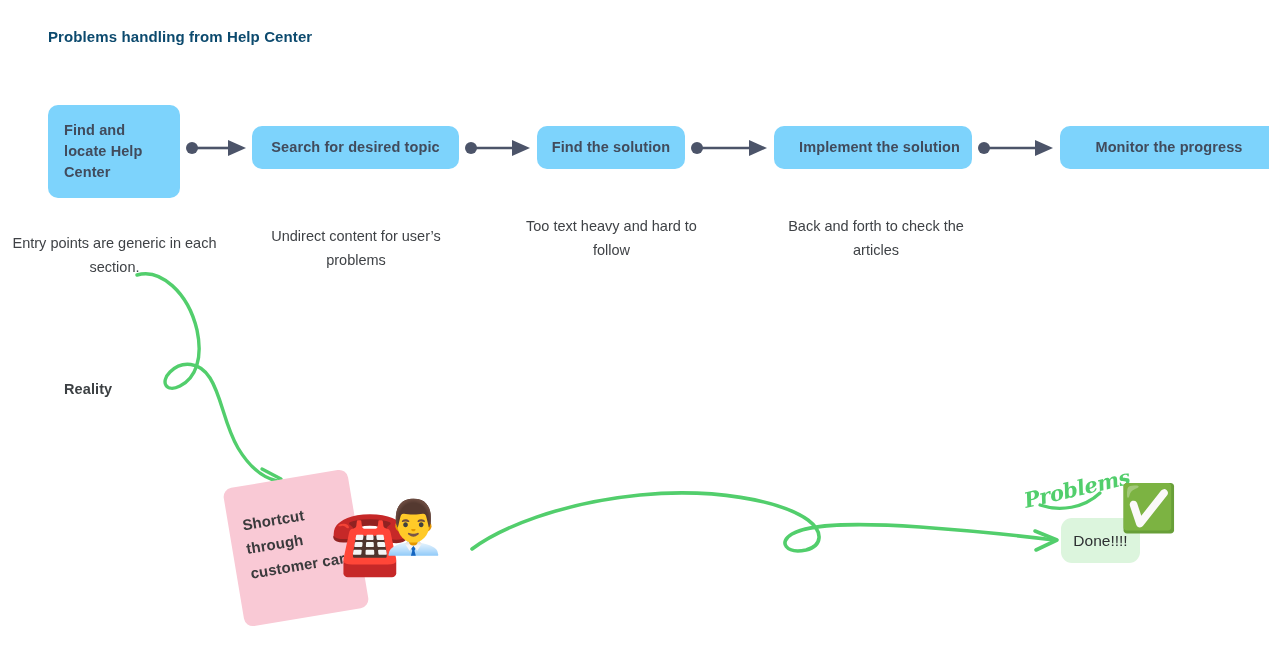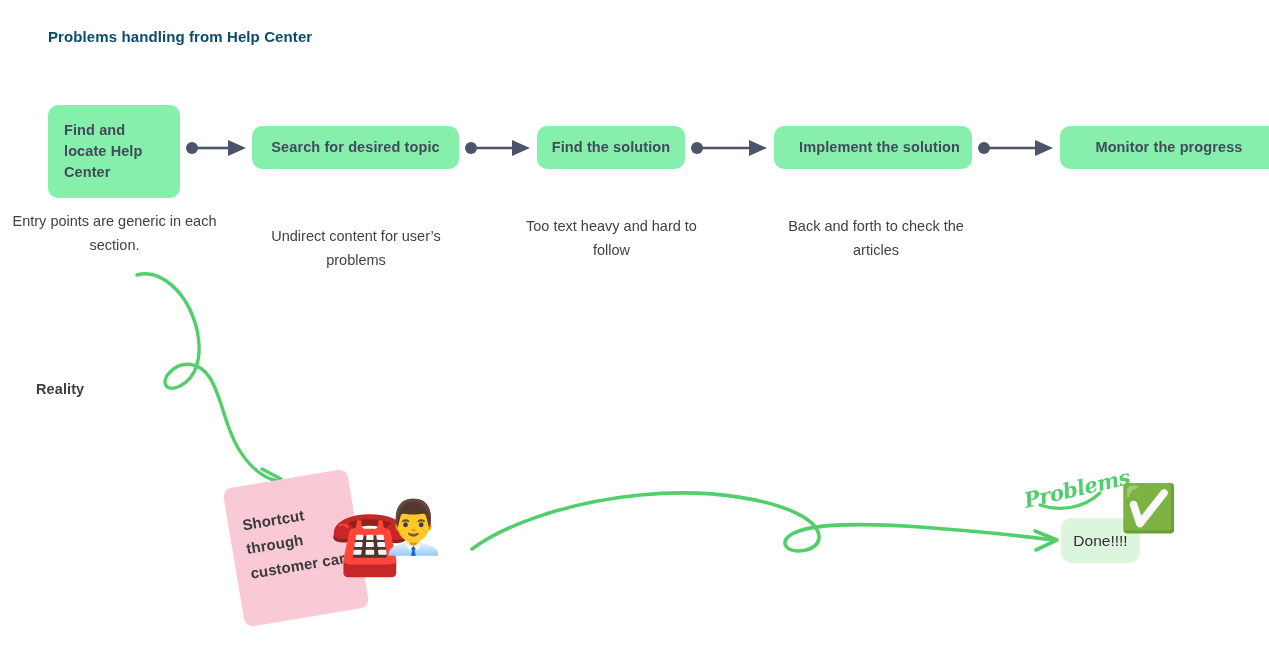--- a/index.html
+++ b/index.html
@@ -32,21 +32,21 @@
     font-size: 15px;
     font-weight: bold;
     color: #0c4a6e;
     letter-spacing: 0.1px;
     white-space: nowrap;
   }
 
   
   .flow-node {
     position: absolute;
-    background: #86efac;
+    background: #7dd3fc;
     border-radius: 10px;
     color: #414b5c;
     font-size: 14.5px;
     font-weight: bold;
     letter-spacing: 0.1px;
     display: flex;
     align-items: center;
     justify-content: center;
     box-sizing: border-box;
     line-height: 1.45;
@@ -61,21 +61,21 @@
     position: absolute;
     font-size: 14.5px;
     color: #3f4246;
     text-align: center;
     line-height: 1.63;
   }
 
   
   .reality-label {
     position: absolute;
-    left: 36px;
+    left: 64px;
     top: 381px;
     font-size: 14.5px;
     font-weight: bold;
     color: #3c4043;
     letter-spacing: 0.1px;
   }
 
   
   .sticky-note {
     position: absolute;
@@ -210,21 +210,21 @@
   <g fill="none" stroke="#52ce6c" stroke-width="3.2" stroke-linecap="round">
     <path d="M1040,505 C 1060,512 1084,508 1100,493"></path>
   </g>
 </svg>
 
 <div class="page-title">Problems handling from Help Center</div>
 
 <div class="flow-node multiline" style="left:48px; top:105px; width:132px; height:93px;">
   <span>Find and locate Help Center</span>
 </div>
-<div class="flow-caption" style="left:8px; top:210px; width:213px;">Entry points are generic in each section.</div>
+<div class="flow-caption" style="left:8px; top:232px; width:213px;">Entry points are generic in each section.</div>
 
 <div class="flow-node" style="left:252px; top:126px; width:207px; height:43px;">
   <span>Search for desired topic</span>
 </div>
 <div class="flow-caption" style="left:256px; top:225px; width:200px;">Undirect content for user’s problems</div>
 
 <div class="flow-node" style="left:537px; top:126px; width:148px; height:43px;">
   <span>Find the solution</span>
 </div>
 <div class="flow-caption" style="left:525px; top:215px; width:173px;">Too text heavy and hard to follow</div>

